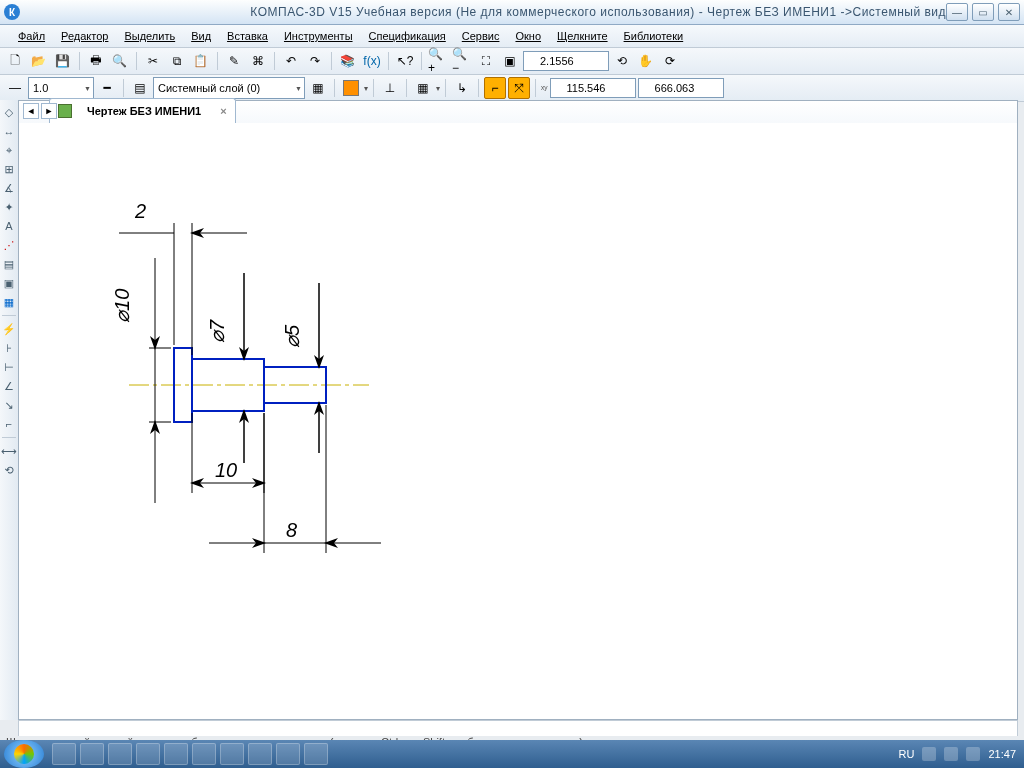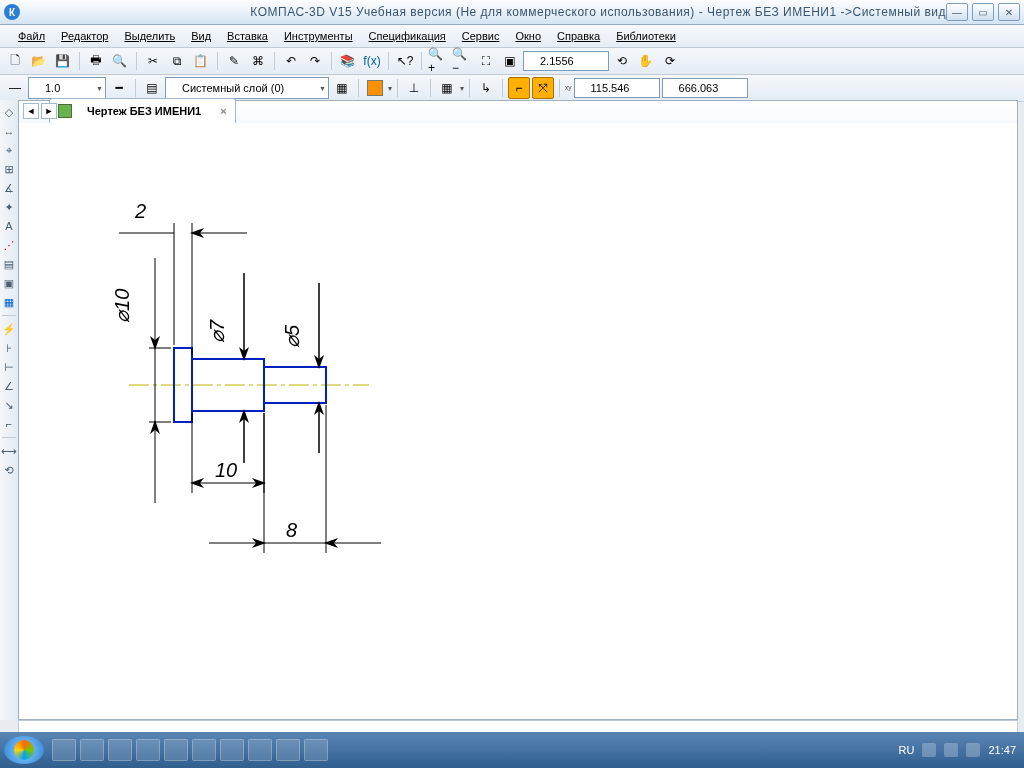--- a/index.html
+++ b/index.html
@@ -7,39 +7,39 @@
 .titlebar .logo{width:16px;height:16px;border-radius:50%;background:#2a7fd4;margin-right:6px;display:flex;align-items:center;justify-content:center;color:#fff;font-weight:bold;font-size:10px}
 .titlebar .title{flex:1;text-align:right;color:#3a5670;letter-spacing:.5px;font-size:12px}
 .titlebar .winbtns{display:flex;gap:4px}
 .titlebar .winbtn{width:20px;height:16px;border:1px solid #7f9db9;border-radius:2px;background:linear-gradient(#fff,#d0e0f0);display:flex;align-items:center;justify-content:center;font-size:10px;color:#4a6070}
 .menubar{height:22px;background:linear-gradient(#f6f9fc,#e5edf5);display:flex;align-items:center;padding:0 6px;border-bottom:1px solid #c0cbd6}
 .menubar .m{padding:3px 8px;cursor:default}
 .menubar .m u{}
 .toolbar{height:26px;background:linear-gradient(#f5f8fb,#e4ecf4);border-bottom:1px solid #c0cbd6;display:flex;align-items:center;padding:0 4px;gap:2px}
 .tbtn{width:20px;height:20px;border:1px solid transparent;border-radius:2px;display:flex;align-items:center;justify-content:center;font-size:12px}
 .sep{width:1px;height:18px;background:#c0cbd6;margin:0 3px}
-.ddl{height:18px;border:1px solid #7f9db9;background:#fff;padding:1px 16px 1px 16px;position:relative;font-size:11px;display:flex;align-items:center}
+.ddl{height:18px;border:1px solid #7f9db9;background:#fff;padding:1px 16px 1px 4px;position:relative;font-size:11px;display:flex;align-items:center}
 .ddl::after{content:"▼";position:absolute;right:2px;font-size:7px;color:#555}
 .numbox{height:18px;border:1px solid #7f9db9;background:#fff;padding:0 16px;font-size:11px;display:flex;align-items:center;min-width:52px}
 .ortho{background:#ffb000!important;border-color:#b07000!important}
 .leftpanel{position:absolute;left:0;top:100px;width:18px;bottom:48px;background:linear-gradient(90deg,#f4f7fa,#e2eaf2);border-right:1px solid #c0cbd6;display:flex;flex-direction:column;align-items:center;padding-top:4px;gap:3px}
 .lbtn{width:16px;height:16px;font-size:11px;display:flex;align-items:center;justify-content:center;color:#4a6070}
 .lsep{width:14px;height:1px;background:#c0cbd6;margin:2px 0}
 .canvaswrap{position:absolute;left:18px;right:6px;top:100px;bottom:48px;background:#fff;border:1px solid #a0b0c0}
 .tabstrip{height:22px;display:flex;align-items:flex-end;padding:0 30px;background:linear-gradient(#fff,#f6f9fc)}
 .tab{height:20px;border:1px solid #a0b8d0;border-bottom:none;border-radius:3px 3px 0 0;padding:2px 8px;display:flex;align-items:center;gap:15px;background:#fff;font-size:11px}
 .tab .ico{width:12px;height:12px;background:#6ab04c;border:1px solid #4a7030}
 .tab .x{color:#888;font-weight:bold;margin-left:4px}
 .tabstrip .nav{position:absolute;left:4px;top:2px;display:flex;gap:2px}
 .tabstrip .nav span{width:14px;height:14px;border:1px solid #a0b8d0;font-size:9px;display:flex;align-items:center;justify-content:center;background:#fff}
 .canvas{position:absolute;left:0;right:0;top:22px;bottom:0;overflow:hidden}
 svg.drawing{position:absolute;left:0;top:0}
 .cmdbar{position:absolute;left:18px;right:6px;bottom:30px;height:16px;background:#fff;border:1px solid #c0cbd6}
 .status{position:absolute;left:0;right:0;bottom:18px;height:14px;padding:0 6px;color:#444;font-size:11px;background:#e8ecf0}
-.taskbar{position:absolute;left:0;right:0;bottom:0;height:36px;background:linear-gradient(#5a86b4,#2f5e8f);display:flex;align-items:center}
+.taskbar{position:absolute;left:0;right:0;bottom:0;height:28px;background:linear-gradient(#5a86b4,#2f5e8f);display:flex;align-items:center}
 .startbtn{width:40px;height:28px;background:radial-gradient(circle at 50% 50%,#8fd0ff,#2a7fd4);border-radius:50%;margin-left:4px;display:flex;align-items:center;justify-content:center}
 .startorb{width:20px;height:20px;border-radius:50%;background:conic-gradient(#ff6a00,#74c800,#00a2ff,#ffd400,#ff6a00)}
 .ql{display:flex;gap:4px;margin-left:8px}
 .ql .q{width:22px;height:20px;background:rgba(255,255,255,.15);border:1px solid rgba(255,255,255,.25);border-radius:2px}
 .tray{margin-left:auto;display:flex;align-items:center;gap:8px;padding-right:8px;color:#fff;font-size:11px}
 .tray .ic{width:14px;height:14px;background:rgba(255,255,255,.25);border-radius:2px}
 .swatch{width:14px;height:14px;border:1px solid #777}
 </style>
 </head>
 <body>
@@ -58,21 +58,21 @@
   <span style="width:4px"></span>
   <span class="m"><u>Файл</u></span>
   <span class="m"><u>Редактор</u></span>
   <span class="m"><u>Выделить</u></span>
   <span class="m"><u>Вид</u></span>
   <span class="m"><u>Вставка</u></span>
   <span class="m"><u>Инструменты</u></span>
   <span class="m"><u>Спецификация</u></span>
   <span class="m"><u>Сервис</u></span>
   <span class="m"><u>Окно</u></span>
-  <span class="m"><u>Справка</u></span>
+  <span class="m"><u>Щелкните</u></span>
   <span class="m"><u>Библиотеки</u></span>
 </div>
 
 <div class="toolbar">
   <div class="tbtn">🗋</div>
   <div class="tbtn">📂</div>
   <div class="tbtn">💾</div>
   <div class="sep"></div>
   <div class="tbtn">🖶</div>
   <div class="tbtn">🔍</div>

